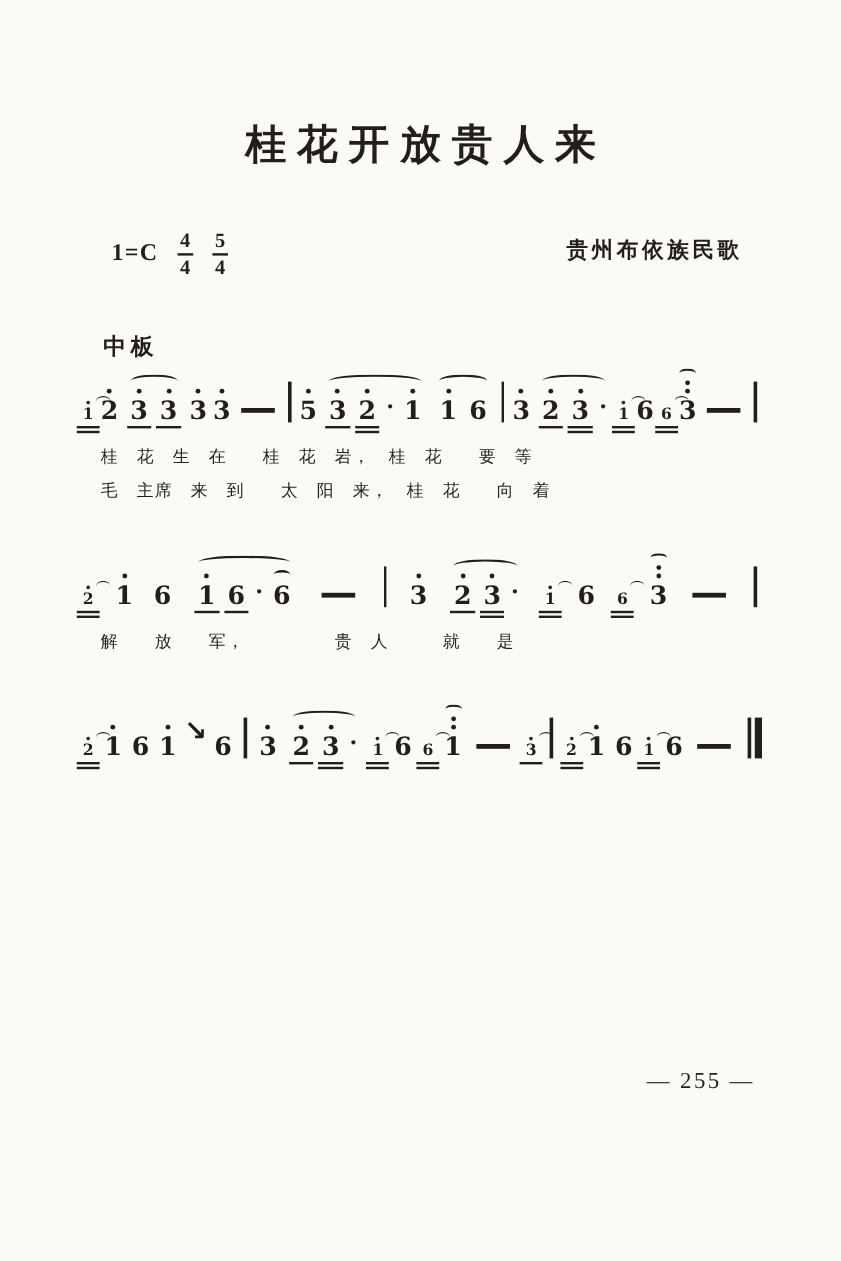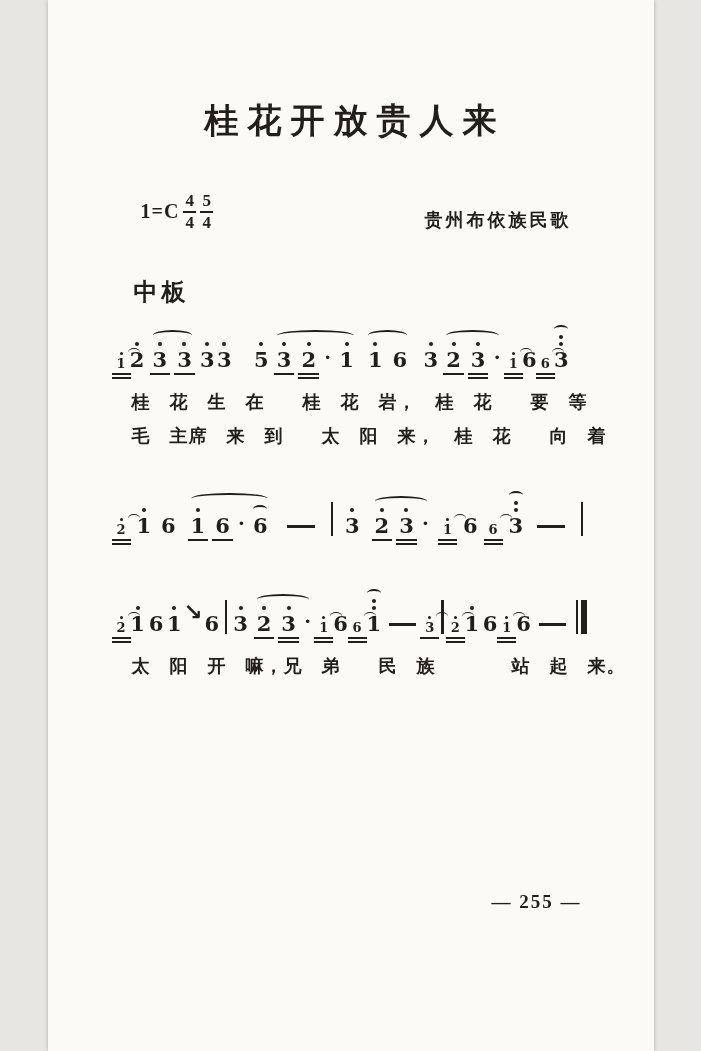--- a/index.html
+++ b/index.html
@@ -3,42 +3,42 @@
 <meta charset="utf-8">
 <style>
   :root{
     --ink:#221e19;
     --paper:#fbfaf6;
   }
   *{box-sizing:border-box;margin:0;padding:0;}
   html,body{background:#e8e6e0;}
   body{display:flex;justify-content:center;}
   .page{
-    width:606px;height:1051px;background:var(--paper);
+    width:701px;height:1051px;background:var(--paper);
     color:var(--ink);overflow:hidden;position:relative;
     font-family:"Liberation Serif","DejaVu Serif",serif;
     box-shadow:0 0 4px rgba(0,0,0,.25);
   }
   
   .title{
     margin-top:98px;text-align:center;
     font-size:34px;font-weight:bold;letter-spacing:9px;
     padding-left:9px;
   }
   .meta-row{
     display:flex;justify-content:space-between;align-items:flex-start;
     margin:48px 82px 0 93px;
   }
-  .keysig{display:flex;align-items:center;gap:4px;}
+  .keysig{display:flex;align-items:center;gap:16px;}
   .keylabel{font-size:20px;font-weight:bold;letter-spacing:1px;}
   .frac{display:inline-flex;flex-direction:column;align-items:center;
     font-size:17px;font-weight:bold;line-height:1.05;}
   .frac .fbar{width:13px;height:2px;background:var(--ink);margin:1px 0;}
-  .attribution{font-size:18px;font-weight:bold;letter-spacing:3px;margin-top:16px;}
-  .tempo{margin:44px 0 12px 86px;font-size:24px;font-weight:bold;letter-spacing:4px;}
+  .attribution{font-size:18px;font-weight:bold;letter-spacing:3px;margin-top:4px;}
+  .tempo{margin:44px 0 0 86px;font-size:19px;font-weight:bold;letter-spacing:4px;}
   
   .music{padding:0 66px;}
   .system{margin-bottom:36px;}
   .mline{
     display:flex;align-items:flex-end;justify-content:space-between;
     height:62px;padding-bottom:12px;width:100%;
   }
   .note{position:relative;display:inline-flex;flex-direction:column;
     align-items:center;margin:0 2px;min-width:13px;}
   .num{font-size:21px;font-weight:bold;line-height:1;
@@ -64,27 +64,27 @@
     border-radius:100% 100% 0 0 / 100% 100% 0 0;}
   .augdot{font-size:22px;font-weight:bold;line-height:1;margin:0 3px 2px;}
   .dash{width:28px;height:3.5px;background:var(--ink);margin:0 6px 8px;}
   .bar{width:2.5px;height:34px;background:var(--ink);margin:0 4px;}
   .finalbar{display:flex;gap:3px;margin-left:4px;}
   .finalbar .thin{width:2.5px;height:34px;background:var(--ink);}
   .finalbar .thick{width:6px;height:34px;background:var(--ink);}
   .gliss{font-family:"DejaVu Sans","Liberation Sans",sans-serif;
     font-size:23px;font-weight:bold;margin:0 0 10px;line-height:1;}
   .lyric-row{
-    font-size:18px;font-weight:700;letter-spacing:1px;
+    font-size:14px;font-weight:400;letter-spacing:1px;
     margin:7px 0 0 18px;white-space:pre;line-height:1.5;
   }
   
   .pagenum{
     position:absolute;right:72px;bottom:138px;
-    font-size:19px;font-weight:bold;letter-spacing:2px;
+    font-size:19px;font-weight:normal;letter-spacing:2px;
   }
 </style>
 </head>
 <body>
 
 <div class="page">
 
   <h1 class="title">桂花开放贵人来</h1>
 
   <div class="meta-row">
@@ -338,20 +338,21 @@
             <span class="tokarc"></span>
             <span class="dots">
               <i class="odot"></i>
               <i class="odot"></i>
             </span>
             <span class="num">3</span>
           </span>
           <span class="dash"></span>
           <span class="bar"></span>
         </div>
+        <div class="lyric-row">解　　放　　军，　　　　　贵　人　　　就　　是</div>
       </div>
       <div class="system">
         <div class="mline">
           <span class="note grace">
             <span class="dots">
               <i class="odot"></i>
             </span>
             <span class="num">2</span>
             <span class="ul ul1"></span>
             <span class="ul ul2"></span>
@@ -461,18 +462,17 @@
           </span>
           <span class="note">
             <span class="num">6</span>
           </span>
           <span class="dash"></span>
           <span class="finalbar">
             <span class="thin"></span>
             <span class="thick"></span>
           </span>
         </div>
-        <div class="lyric-row">太　阳　开　嘛，兄　弟　　民　族　　　　站　起　来。</div>
       </div>
     </div>
 
   <div class="pagenum">— 255 —</div>
 </div>
 
 </body></html>

